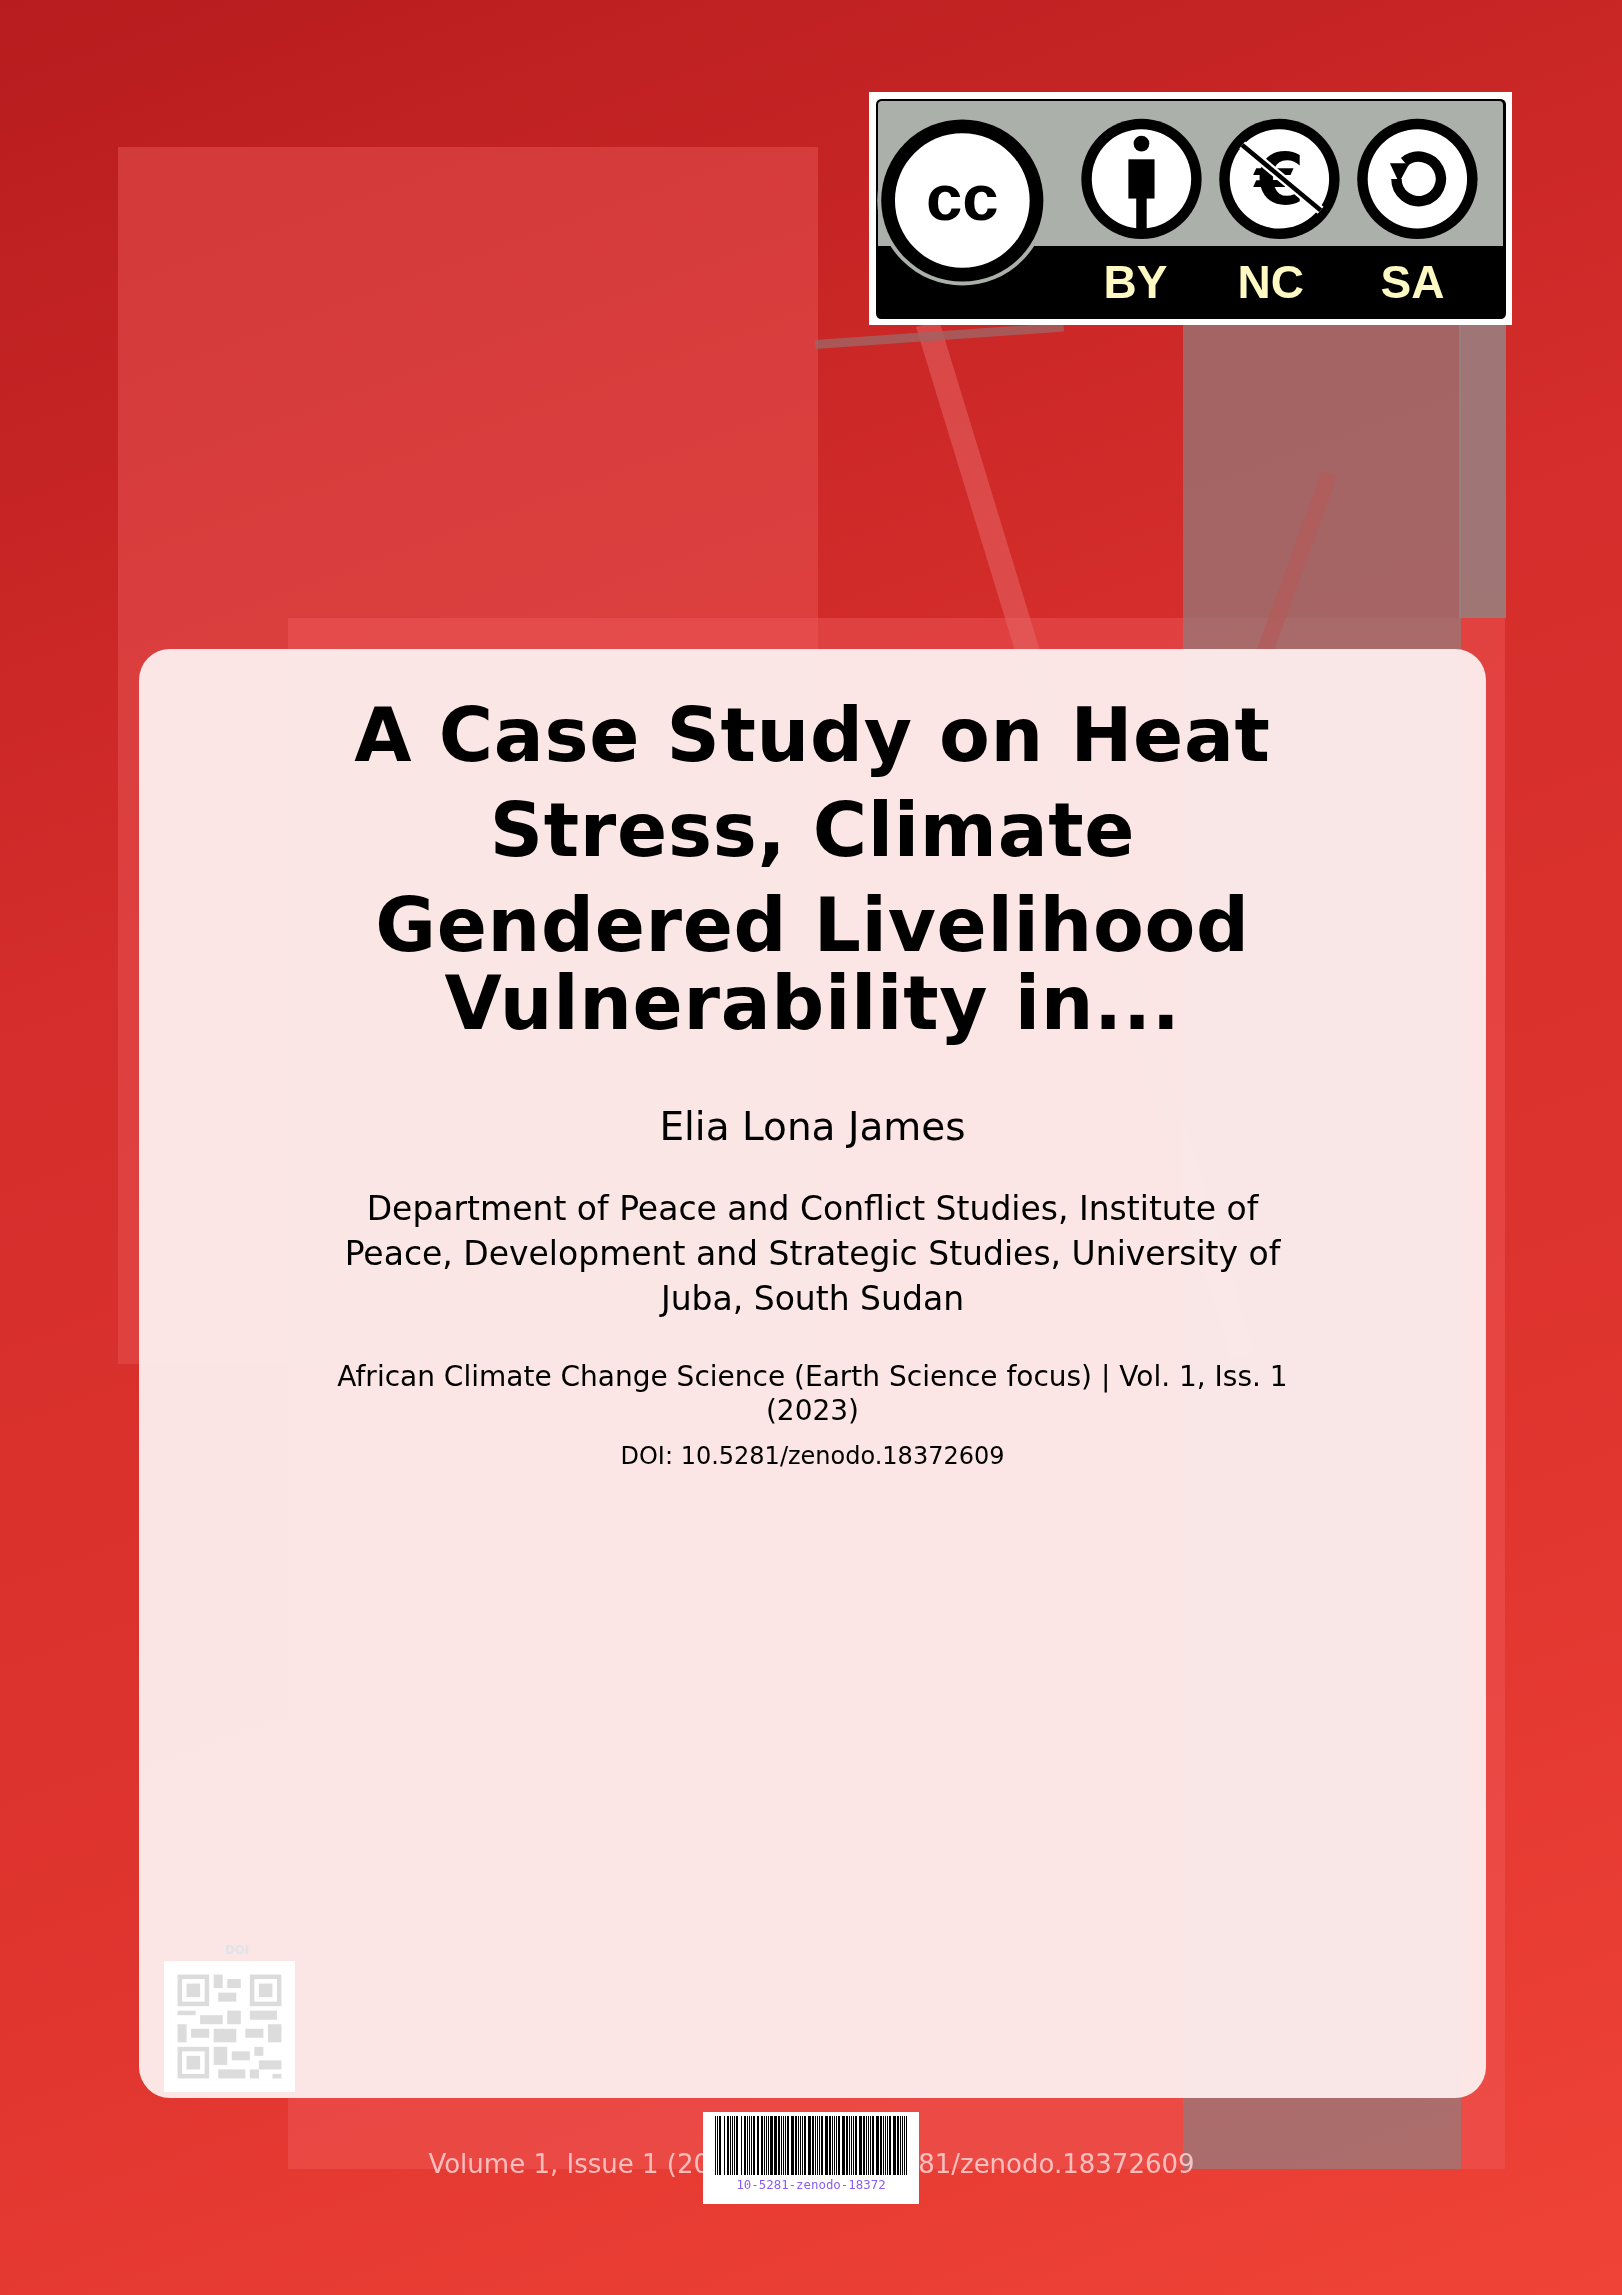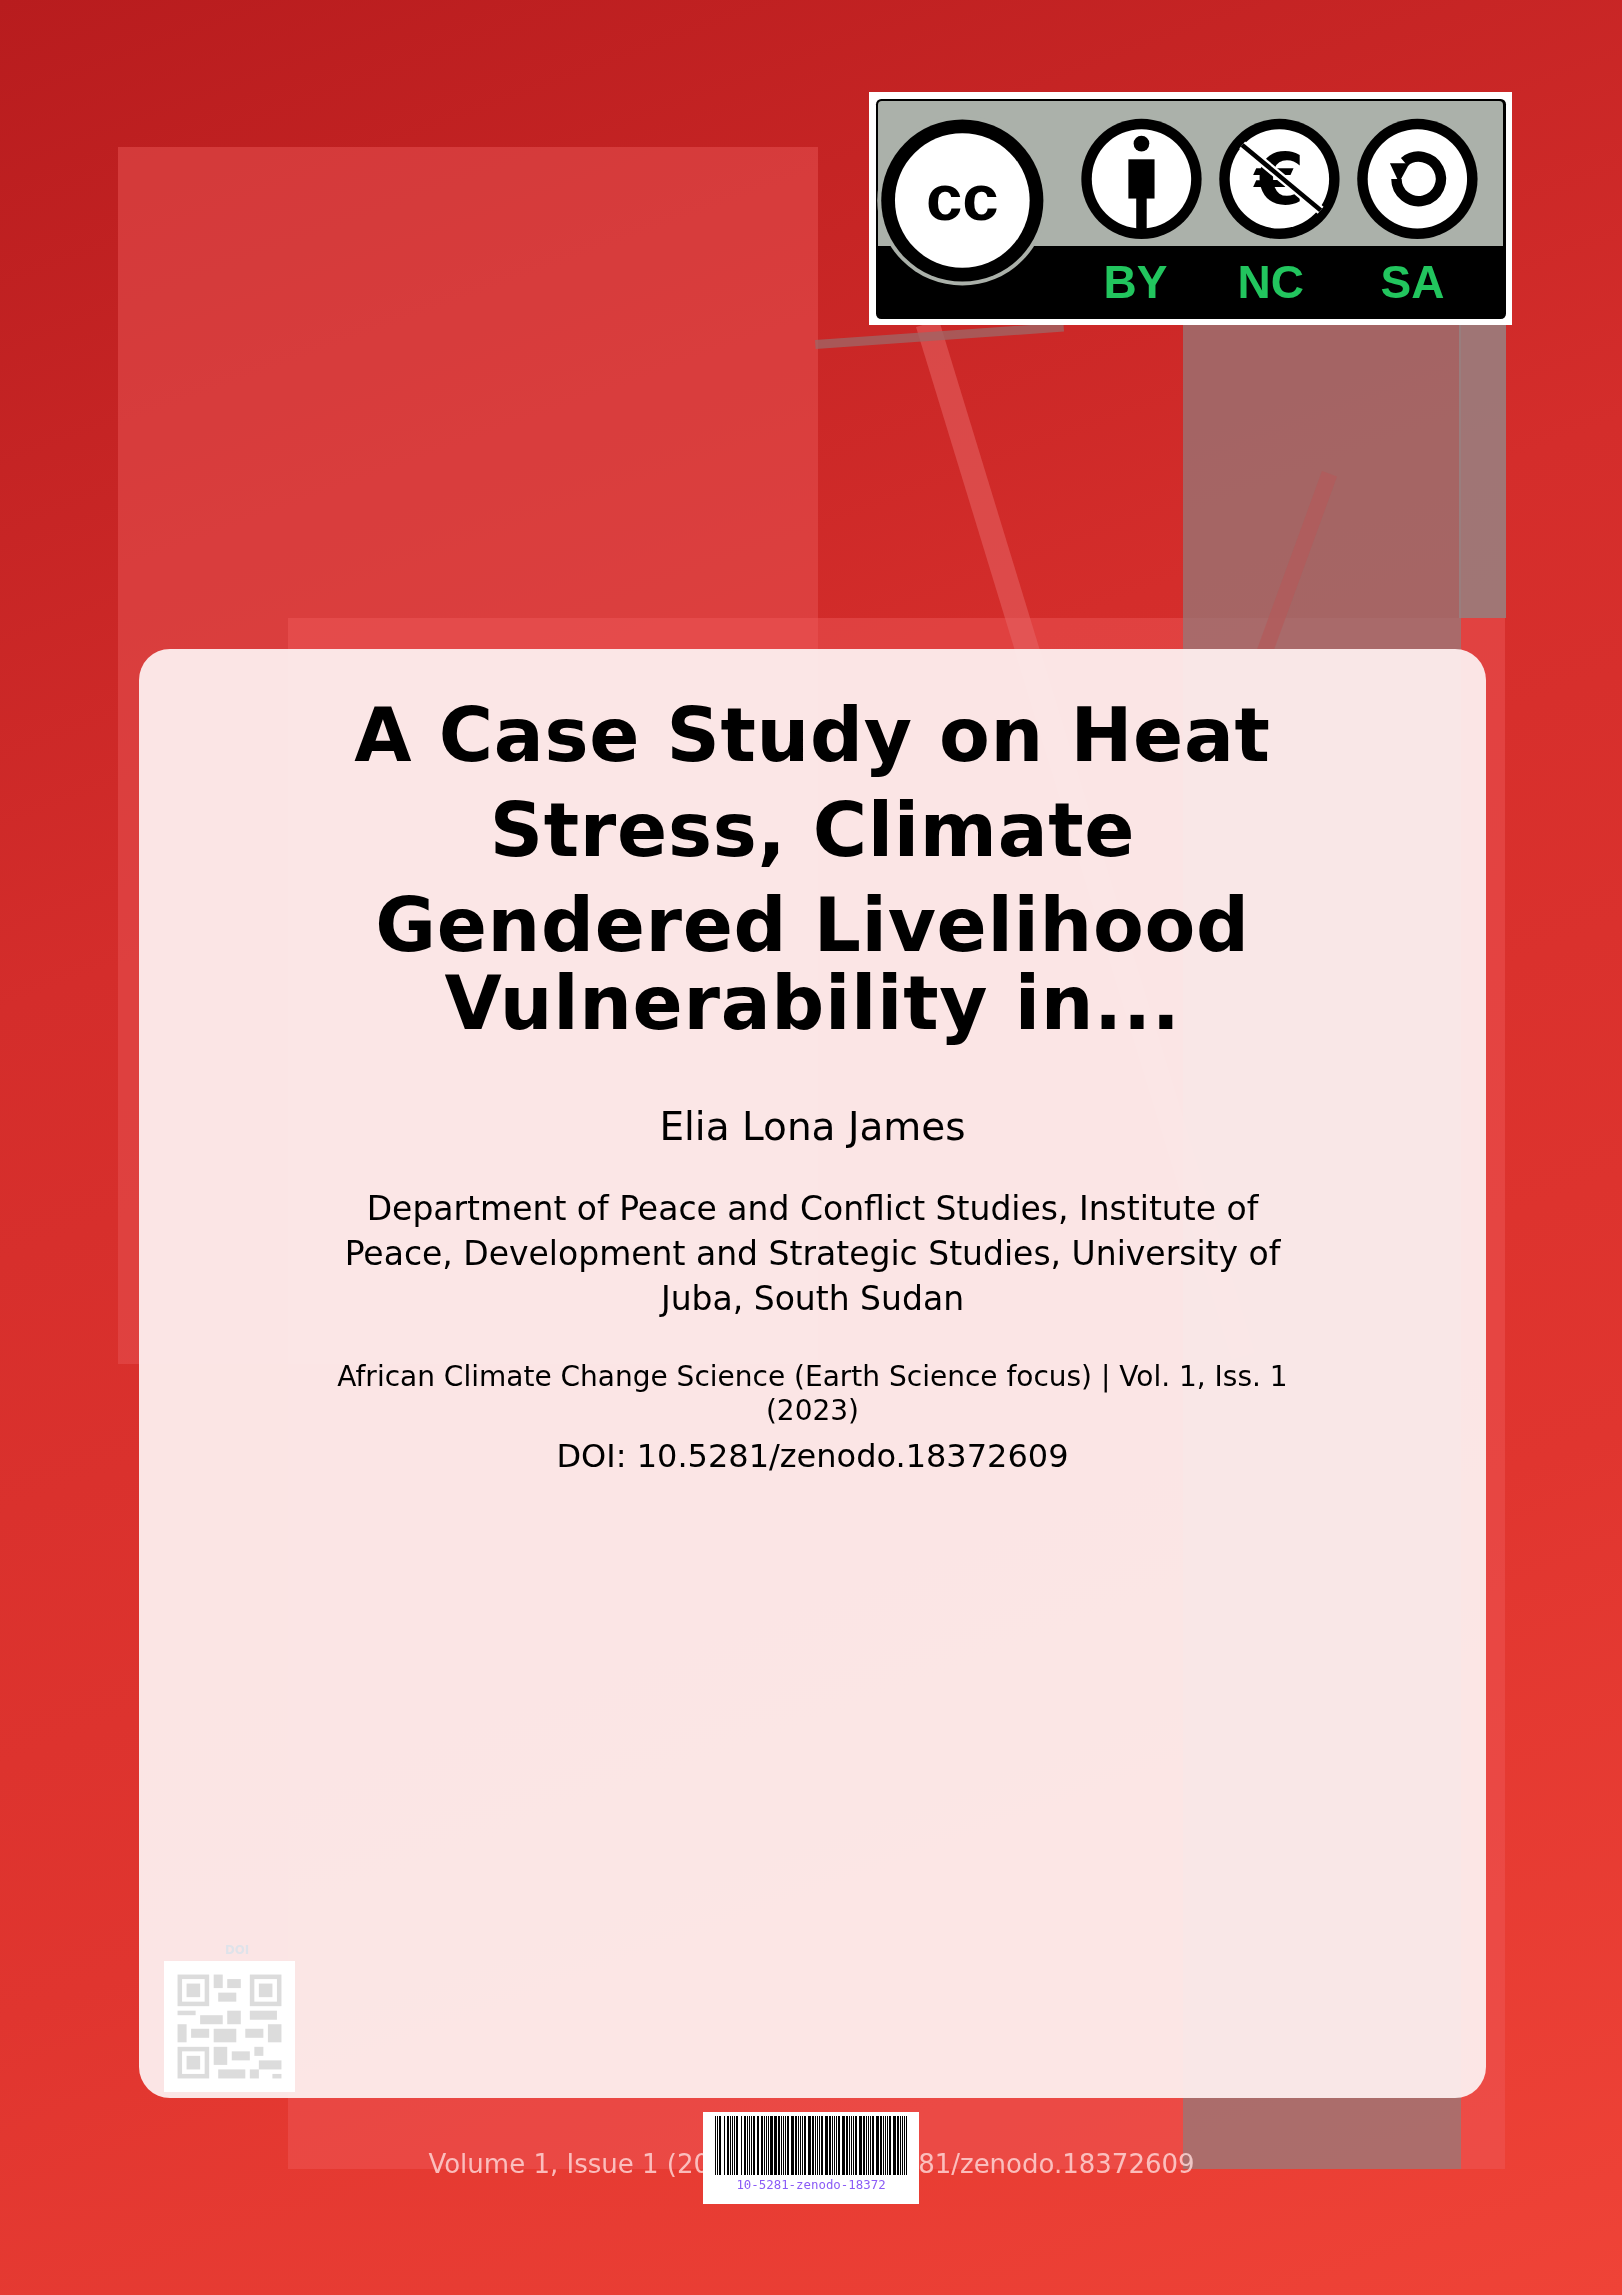--- a/index.html
+++ b/index.html
@@ -12,25 +12,25 @@
   .panel-right-grey { left:1183px; top:324px; width:278px; height:1845px; background:rgba(150,120,120,0.75); }
   .panel-right-grey2 { left:1459px; top:324px; width:47px; height:294px; background:rgba(150,130,130,0.85); }
   .stripe { position:absolute; background:rgba(230,100,100,0.55); transform-origin:top left; }
   .card { position:absolute; left:139px; top:649px; width:1347px; height:1449px; background:rgba(252,236,236,0.96);
     border-radius:31px; }
   .card-inner { position:absolute; left:196px; right:196px; top:0; text-align:center; color:#000; }
   .title { margin:0; padding-top:39px; font-weight:bold; font-size:74px; line-height:95px; letter-spacing:0.7px; }
   .author { margin-top:52px; font-size:39px; line-height:47px; }
   .affil { margin-top:36px; font-size:33px; line-height:45px; }
   .journal { margin-top:39px; font-size:28px; line-height:34px; }
-  .doi { margin-top:10.5px; font-size:32px; line-height:34px; }
+  .doi { margin-top:10.5px; font-size:24px; line-height:34px; }
   .cc-badge { position:absolute; left:869px; top:92px; width:643px; height:233px; background:#fff; }
   .cc-inner { position:absolute; left:6.5px; top:6.5px; right:6.5px; bottom:6.5px; background:#000; border-radius:5.2px; overflow:hidden;padding-left:20px; }
   .cc-grey { position:absolute; left:2.6px; top:2.6px; right:2.6px; height:145px; background:#abb1aa; border-radius:3.9px 3.9px 0 0; }
-  .cc-label { position:absolute; top:156px; color:#22c55e; font-weight:bold; font-size:46px; font-family:"Liberation Sans", sans-serif; }
+  .cc-label { position:absolute; top:156px; color:#fef9c3; font-weight:bold; font-size:46px; font-family:"Liberation Sans", sans-serif; }
   .qr-wrap { position:absolute; left:164px; top:1961px; width:131px; height:131px; background:#fff; }
   .qr-label { position:absolute; left:225px; top:1943px; font-size:11.8px; color:#dfe3ea; font-weight:bold; }
   .footer-line { position:absolute; left:0; width:1623px; top:2149px; text-align:center; color:rgba(255,220,220,0.8); font-size:26px; }
   .barcode { position:absolute; left:703px; top:2112px; width:216px; height:92px; background:#fff; }
   .barcode-bars { position:absolute; left:11.8px; top:3.9px; width:192px; height:59px;
     background: repeating-linear-gradient(90deg, #000 0 1.3px, #fff 1.3px 2px, #000 2px 2.6px, #fff 2.6px 3.9px, #000 3.9px 5.9px, #fff 5.9px 6.5px, #000 6.5px 7.2px, #fff 7.2px 8.5px); }
   .barcode-text { position:absolute; left:0; right:0; top:65px; text-align:center; font-family:"DejaVu Sans Mono", monospace; font-size:12.4px; color:#8b5cf6; }
 </style>
 </head>
 <body>

